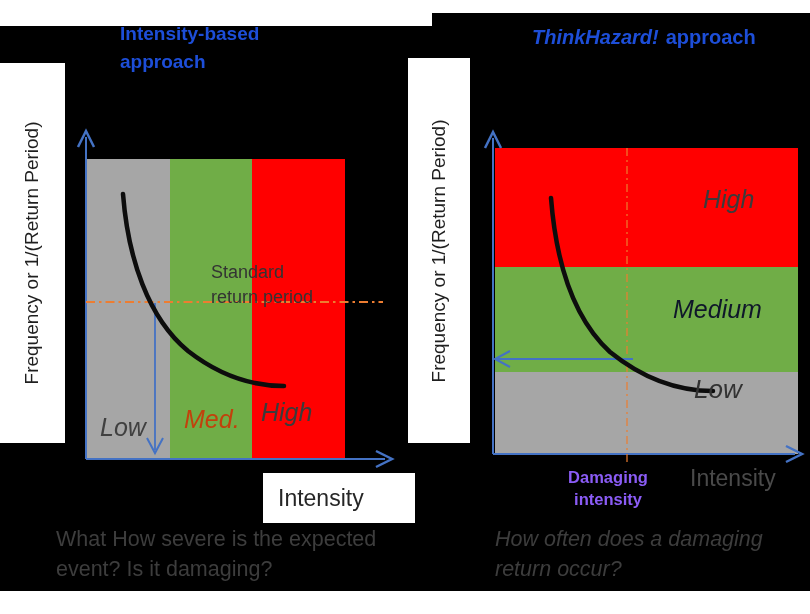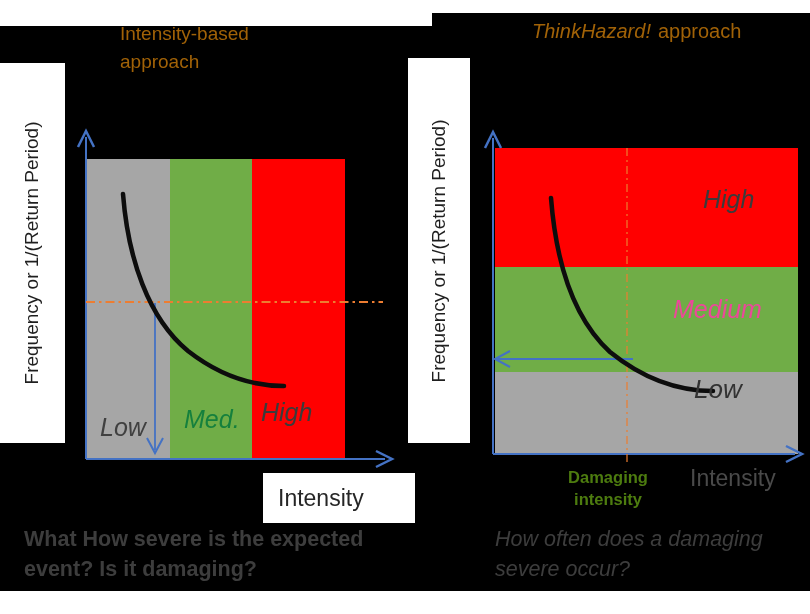--- a/index.html
+++ b/index.html
@@ -13,25 +13,25 @@
   .stage { position: absolute; left: 0; top: 0; width: 810px; height: 614px; }
 
   
   .panel { position: absolute; background: #000000; z-index: 0; }
   .panel-left  { left: 0;   top: 26px; width: 432px; height: 565px; }
   .panel-right { left: 432px; top: 13px; width: 378px; height: 578px; }
 
   
   .fig-title {
     position: absolute; z-index: 3;
-    color: #a16207; font-weight: normal; font-size: 19px; line-height: 28px;
+    color: #1d4ed8; font-weight: bold; font-size: 19px; line-height: 28px;
     white-space: nowrap;
   }
   .title-left  { left: 120px; top: 20px; }
-  .title-right { left: 532px; top: 17px; font-size: 20px; }
+  .title-right { left: 532px; top: 23px; font-size: 20px; }
   .title-right .emph { font-style: italic; margin-right: 7px; }
 
   
   .ystrip {
     position: absolute; z-index: 1; background: #ffffff;
     display: flex; align-items: center; justify-content: center;
   }
   .ystrip-left  { left: 0;   top: 63px; width: 65px; height: 380px; }
   .ystrip-right { left: 408px; top: 58px; width: 62px; height: 385px; }
   .ylabel {
@@ -47,55 +47,55 @@
   .r-red   { left: 495px; top: 148px; width: 303px; height: 119px; background: #ff0000; }
   .r-green { left: 495px; top: 267px; width: 303px; height: 105px; background: #70ad47; }
   .r-gray  { left: 495px; top: 372px; width: 303px; height: 82px;  background: #a6a6a6; }
 
   
   svg.overlay { position: absolute; left: 0; top: 0; z-index: 2; pointer-events: none; }
 
   
   .band-label { position: absolute; z-index: 3; color: #3b3b3b; white-space: nowrap; font-style: italic; }
   .lab-low-l  { left: 100px; top: 413px; font-size: 25px; color: #404040; }
-  .lab-med-l  { left: 184px; top: 405px; font-size: 25px; color: #15803d; }
+  .lab-med-l  { left: 184px; top: 405px; font-size: 25px; color: #c2410c; }
   .lab-high-l { left: 261px; top: 398px; font-size: 25px; color: #3b3b3b; }
   .lab-high-r { left: 703px; top: 185px; font-size: 25px; color: #3b3b3b; }
-  .lab-med-r  { left: 673px; top: 295px; font-size: 25px; color: #ec4899; text-align: right; }
+  .lab-med-r  { left: 673px; top: 295px; font-size: 25px; color: #0f172a; text-align: right; }
   .lab-low-r  { left: 694px; top: 374px; font-size: 26px; color: #333333; }
 
   
   .annotation-std {
     position: absolute; z-index: 3; left: 211px; top: 260px;
     color: #333333; font-size: 18px; line-height: 25px; white-space: nowrap;
   }
   .annotation-dmg {
     position: absolute; z-index: 3; left: 551px; top: 466px; width: 114px;
-    color: #4d7c0f; font-size: 16.5px; line-height: 22px; font-weight: 600;
+    color: #8b5cf6; font-size: 16.5px; line-height: 22px; font-weight: 600;
     text-align: center; white-space: nowrap;
   }
 
   
   .xbox-left {
     position: absolute; z-index: 3; left: 263px; top: 473px; width: 152px; height: 50px;
     background: #ffffff; display: flex; align-items: center;
     padding-left: 15px; box-sizing: border-box;
     color: #262626; font-size: 23px;
   }
   .xlabel-right {
     position: absolute; z-index: 3; left: 690px; top: 465px;
     color: #4a4a4a; font-size: 23px; white-space: nowrap;
   }
 
   
   .caption {
     position: absolute; z-index: 3;
     color: #3d3d3d; font-size: 21.5px; line-height: 30px; white-space: nowrap;
   }
-  .caption-left  { left: 24px;  top: 524px; font-weight: bold; }
+  .caption-left  { left: 56px;  top: 524px; }
   .caption-right { left: 495px; top: 524px; font-style: italic; }
 </style>
 </head>
 <body>
 
 <div class="stage">
 
   <div class="panel panel-left"></div>
   <div class="panel panel-right"></div>
 
@@ -109,20 +109,24 @@
   </div>
 
   <div class="band l-gray"></div>
   <div class="band l-green"></div>
   <div class="band l-red"></div>
 
   <div class="band-label lab-low-l">Low</div>
   <div class="band-label lab-med-l">Med.</div>
   <div class="band-label lab-high-l">High</div>
 
+  <div class="annotation-std">
+    <div>Standard</div>
+    <div>return period</div>
+  </div>
 
   <div class="xbox-left">
     <span>Intensity</span>
   </div>
 
   <div class="caption caption-left">
     <div>What How severe is the expected</div>
     <div>event? Is it damaging?</div>
   </div>
 
@@ -144,21 +148,21 @@
 
   <div class="annotation-dmg">
     <div>Damaging</div>
     <div>intensity</div>
   </div>
 
   <div class="xlabel-right">Intensity</div>
 
   <div class="caption caption-right">
     <div>How often does a damaging</div>
-    <div>severe occur?</div>
+    <div>return occur?</div>
   </div>
 
   <svg class="overlay" width="810" height="614" viewBox="0 0 810 614">
 
     <g>
       <line x1="86" y1="459" x2="86" y2="137" stroke="#4472c4" stroke-width="2"></line>
       <polyline points="78,147 86,131 94,147" fill="none" stroke="#4472c4" stroke-width="2.5"></polyline>
     </g>
 
     <g>

